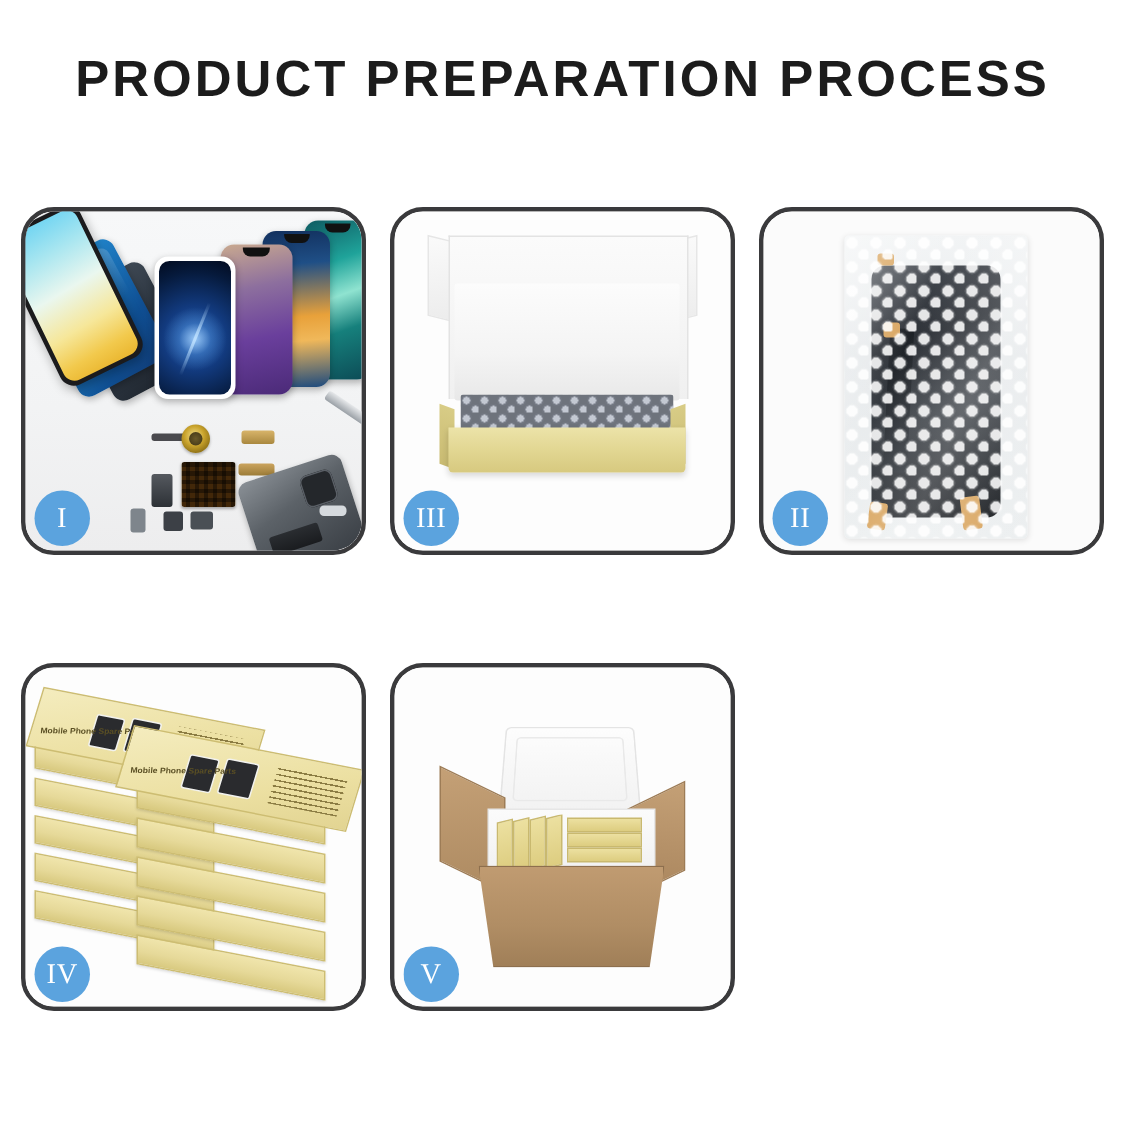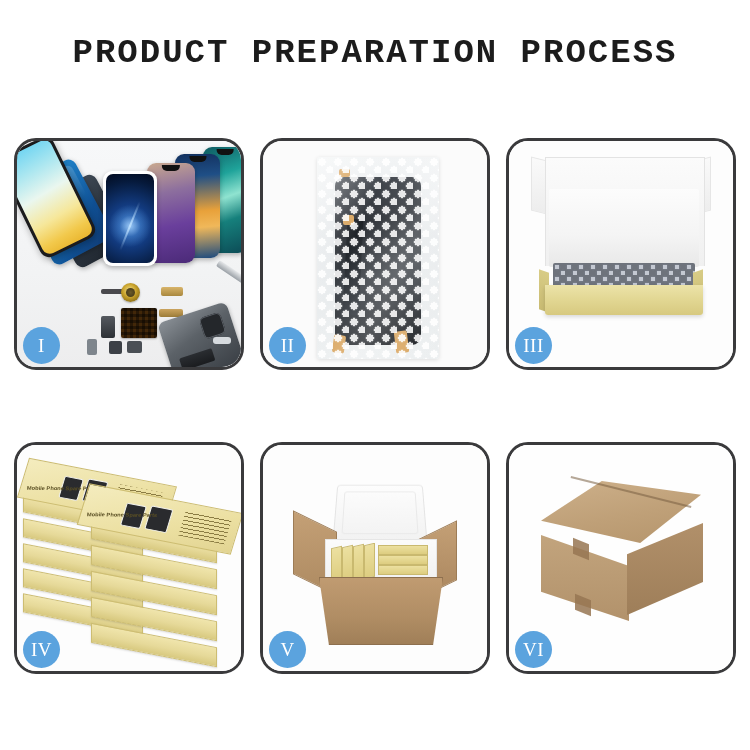--- a/index.html
+++ b/index.html
@@ -15,21 +15,21 @@
     position: relative;
   }
 
   
   .header {
     width: 750px;
     padding-top: 36px;
     text-align: center;
   }
   .main-title {
-    font-family: Liberation Mono, monospace;
+    font-family: Liberation Sans, sans-serif;
     font-size: 34px;
     font-weight: 700;
     letter-spacing: 2.0px;
     color: #1c1c1c;
     line-height: 1.0;
     margin: 0;
     white-space: nowrap;
   }
   .sub-title {
     font-family: "Liberation Sans", sans-serif;
@@ -455,48 +455,48 @@
       <div class="part" style="left:142px;top:168px;width:24px;height:8px;border-radius:2px;background:linear-gradient(180deg,#cba45e,#9c7c38);"></div>
       <div class="p1-back"></div>
       <div class="p1-tweez"></div>
       <div class="part" style="left:196px;top:196px;width:18px;height:7px;border-radius:3px;background:#d6dade;"></div>
     </div>
     <div class="badge">I</div>
   </div>
 
   <div class="panel">
     <div class="panel-stage">
+      <div class="p3-bg"></div>
+      <div class="p3-lid-l"></div>
+      <div class="p3-lid-r"></div>
+      <div class="p3-lidback"></div>
+      <div class="p3-foamback"></div>
+      <div class="p3-bubblepack"></div>
+      <div class="p3-side-l"></div>
+      <div class="p3-side-r"></div>
+      <div class="p3-front"></div>
+    </div>
+    <div class="badge">III</div>
+  </div>
+
+  <div class="panel">
+    <div class="panel-stage">
       <div class="p2-bg"></div>
       <div class="p2-bag">
         <div class="p2-screen"></div>
         <div class="p2-flex"></div>
         <div class="p2-tape1"></div>
         <div class="p2-tape2"></div>
         <div class="p2-tape3"></div>
         <div class="p2-tape4"></div>
         <div class="p2-bubbles"></div>
         <div class="p2-sheen"></div>
       </div>
     </div>
     <div class="badge">II</div>
-  </div>
-
-  <div class="panel">
-    <div class="panel-stage">
-      <div class="p3-bg"></div>
-      <div class="p3-lid-l"></div>
-      <div class="p3-lid-r"></div>
-      <div class="p3-lidback"></div>
-      <div class="p3-foamback"></div>
-      <div class="p3-bubblepack"></div>
-      <div class="p3-side-l"></div>
-      <div class="p3-side-r"></div>
-      <div class="p3-front"></div>
-    </div>
-    <div class="badge">III</div>
   </div>
 
   <div class="panel">
     <div class="panel-stage">
       <div class="p4-bg"></div>
       <div class="boxstack">
 
         <div class="bx" style="left:6px;top:60px;width:118px;height:17px;transform:skewY(11deg);"></div>
         <div class="bx" style="left:6px;top:85px;width:118px;height:17px;transform:skewY(11deg);"></div>
         <div class="bx" style="left:6px;top:110px;width:118px;height:17px;transform:skewY(11deg);"></div>
@@ -542,26 +542,14 @@
         <div class="pk" style="left:33px;top:1px;width:9px;height:32px;transform:skewY(-14deg);"></div>
         <div class="pk" style="left:47px;top:2px;width:48px;height:8px;"></div>
         <div class="pk" style="left:47px;top:12px;width:48px;height:8px;"></div>
         <div class="pk" style="left:47px;top:22px;width:48px;height:8px;"></div>
       </div>
       <div class="p5-carton"></div>
     </div>
     <div class="badge">V</div>
   </div>
 
-  <div class="panel">
-    <div class="panel-stage">
-      <div class="p6-bg"></div>
-      <div class="p6-top"></div>
-      <div class="p6-seam"></div>
-      <div class="p6-left"></div>
-      <div class="p6-right"></div>
-      <div class="p6-tape-a"></div>
-      <div class="p6-tape-b"></div>
-    </div>
-    <div class="badge">VI</div>
-  </div>
 
 </div>
 
 </body></html>

